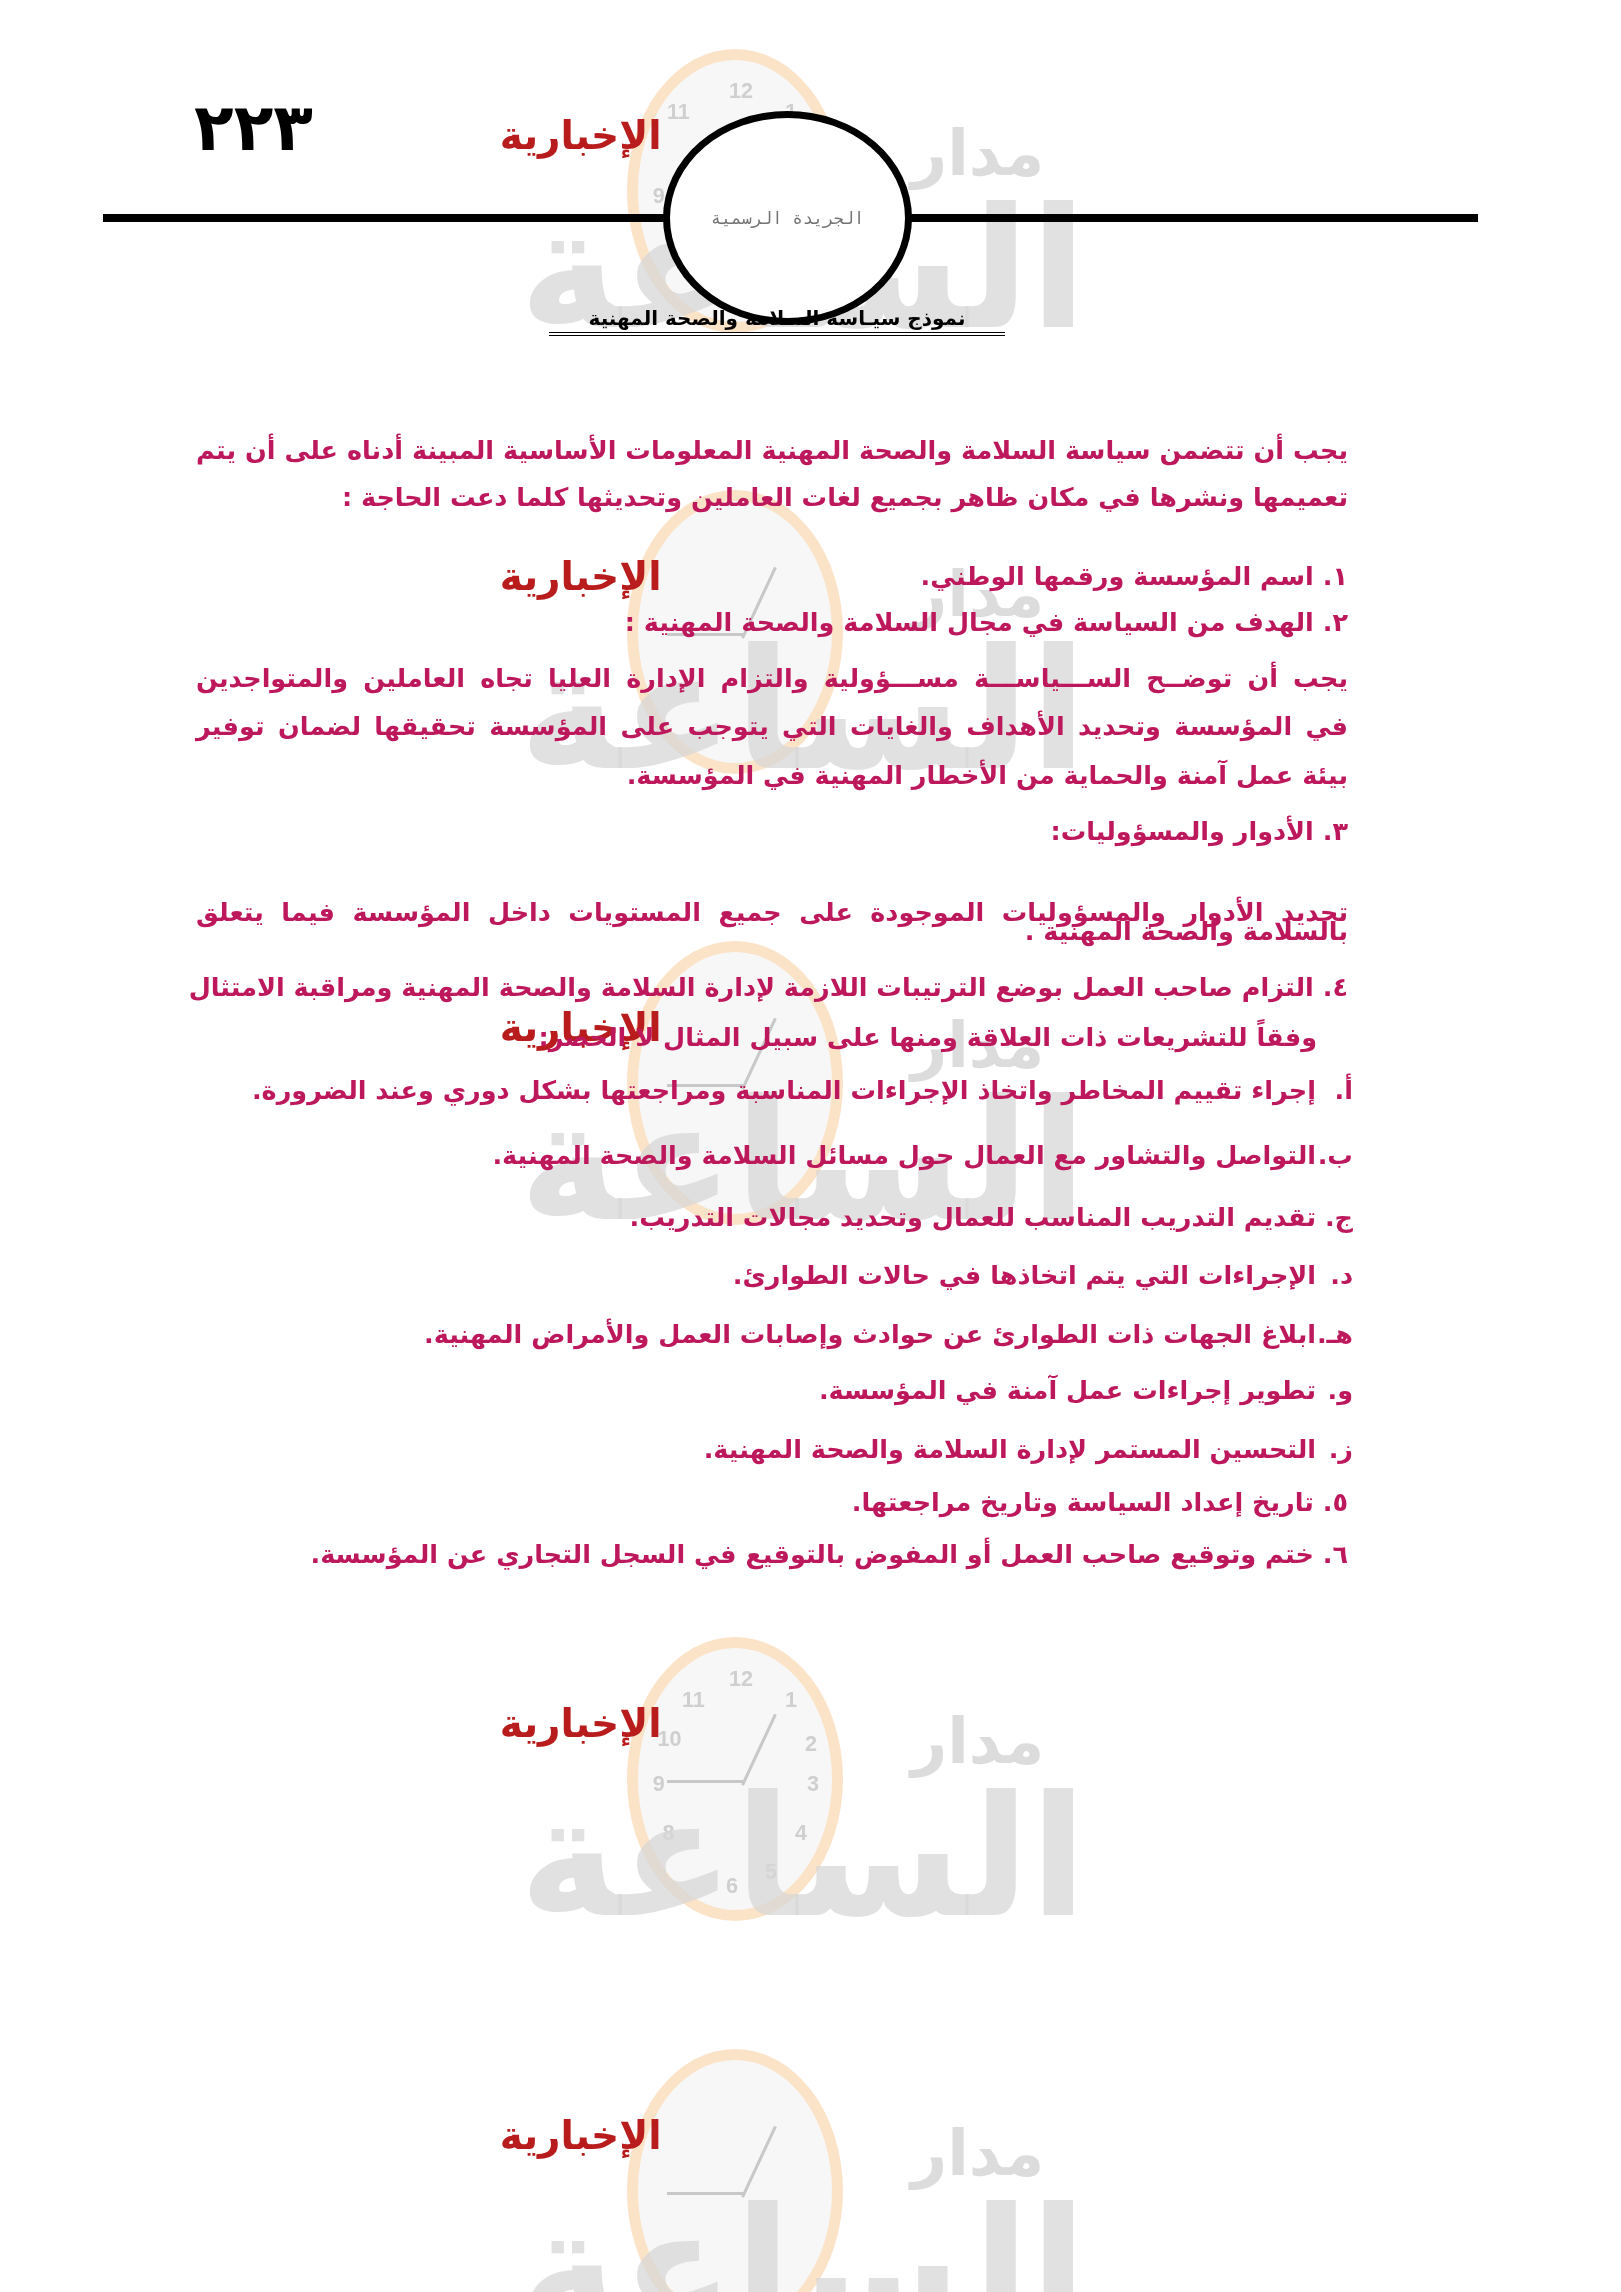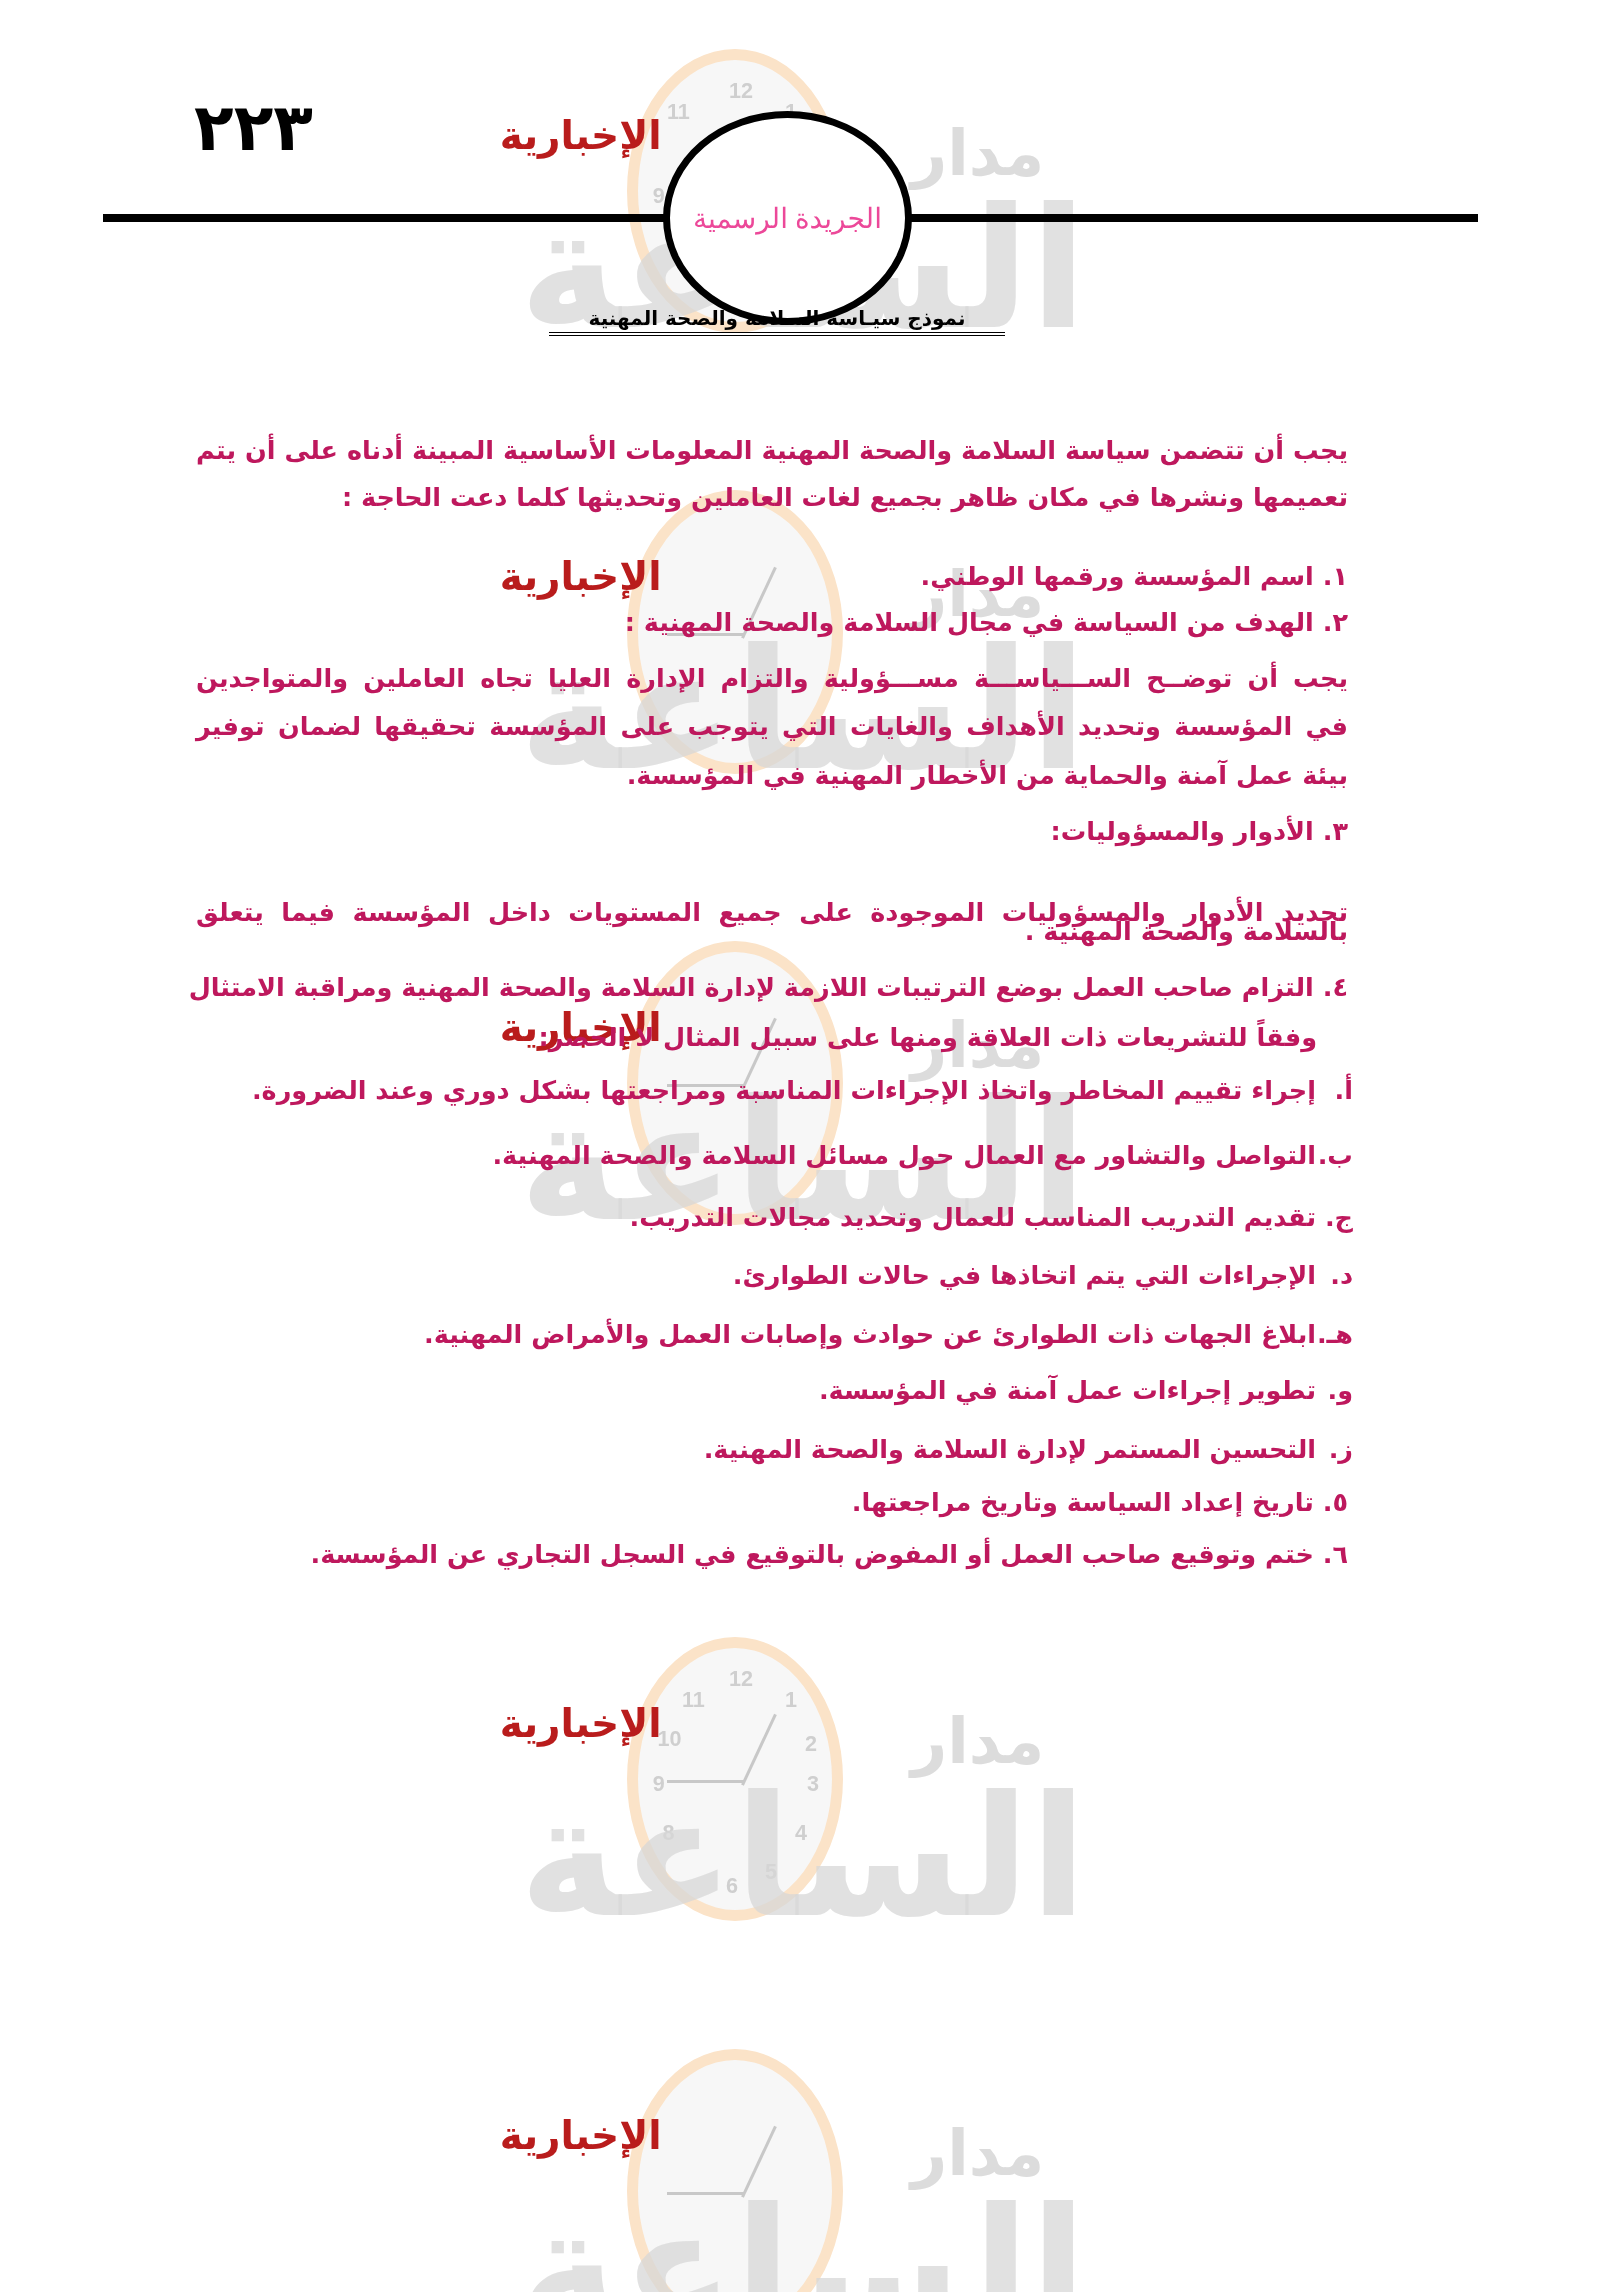--- a/index.html
+++ b/index.html
@@ -14,21 +14,21 @@
   .wm .clock .hand-m { position: absolute; left: 103px; top: 59px; width: 2.9px; height: 78px; background: #c8c8c8; transform: rotate(25deg); transform-origin: bottom; }
   .wm .w-madar { position: absolute; left: 421px; top: 127px; font-size: 63px; font-weight: bold; color: #dcdcdc; font-family: "DejaVu Sans", sans-serif; }
   .wm .w-ikh { position: absolute; left: 9.8px; top: 123px; font-size: 39px; font-weight: bold; color: #b91c1c; font-family: "DejaVu Sans", sans-serif; }
   .wm .w-saa { position: absolute; left: 29px; top: 196px; font-size: 167px; font-weight: bold; color: rgba(215,215,215,0.75); font-family: "DejaVu Sans", sans-serif; line-height: 1; }
 
   
   .page-num { position: absolute; left: 194px; top: 90px; font-size: 65px; font-weight: bold; color: #000; font-family: "DejaVu Sans", sans-serif; letter-spacing: 2px; }
   .rule { position: absolute; left: 103px; top: 214px; width: 1375px; height: 7.8px; background: #000; }
   .oval { position: absolute; left: 663px; top: 111px; width: 249px; height: 214px; border: 7.8px solid #000; border-radius: 50%;
           background: #ffffff; box-sizing: border-box; display: flex; align-items: center; justify-content: center; }
-  .oval span { font-size: 28px; color: #ec4899; font-family: Liberation Serif, serif; direction: rtl; }
+  .oval span { font-size: 17px; color: #737373; font-family: Liberation Mono, monospace; direction: rtl; }
 
   .doc-title { position: absolute; left: 549px; top: 306px; width: 456px; text-align: center; direction: rtl;
                font-size: 20px; font-weight: bold; color: #000; font-family: "DejaVu Sans", sans-serif;
                border-bottom: 4.9px double #000; padding-bottom: 2px; white-space: nowrap; }
 
   
   .line { position: absolute; direction: rtl; white-space: nowrap; font-weight: bold; color: #be185d;
           font-family: "DejaVu Sans", sans-serif; font-size: 25.5px; line-height: 35px; }
   .full { right: 273px; width: 1152px; text-align: justify; text-align-last: justify; }
   .rtl-r { right: 273px; }

